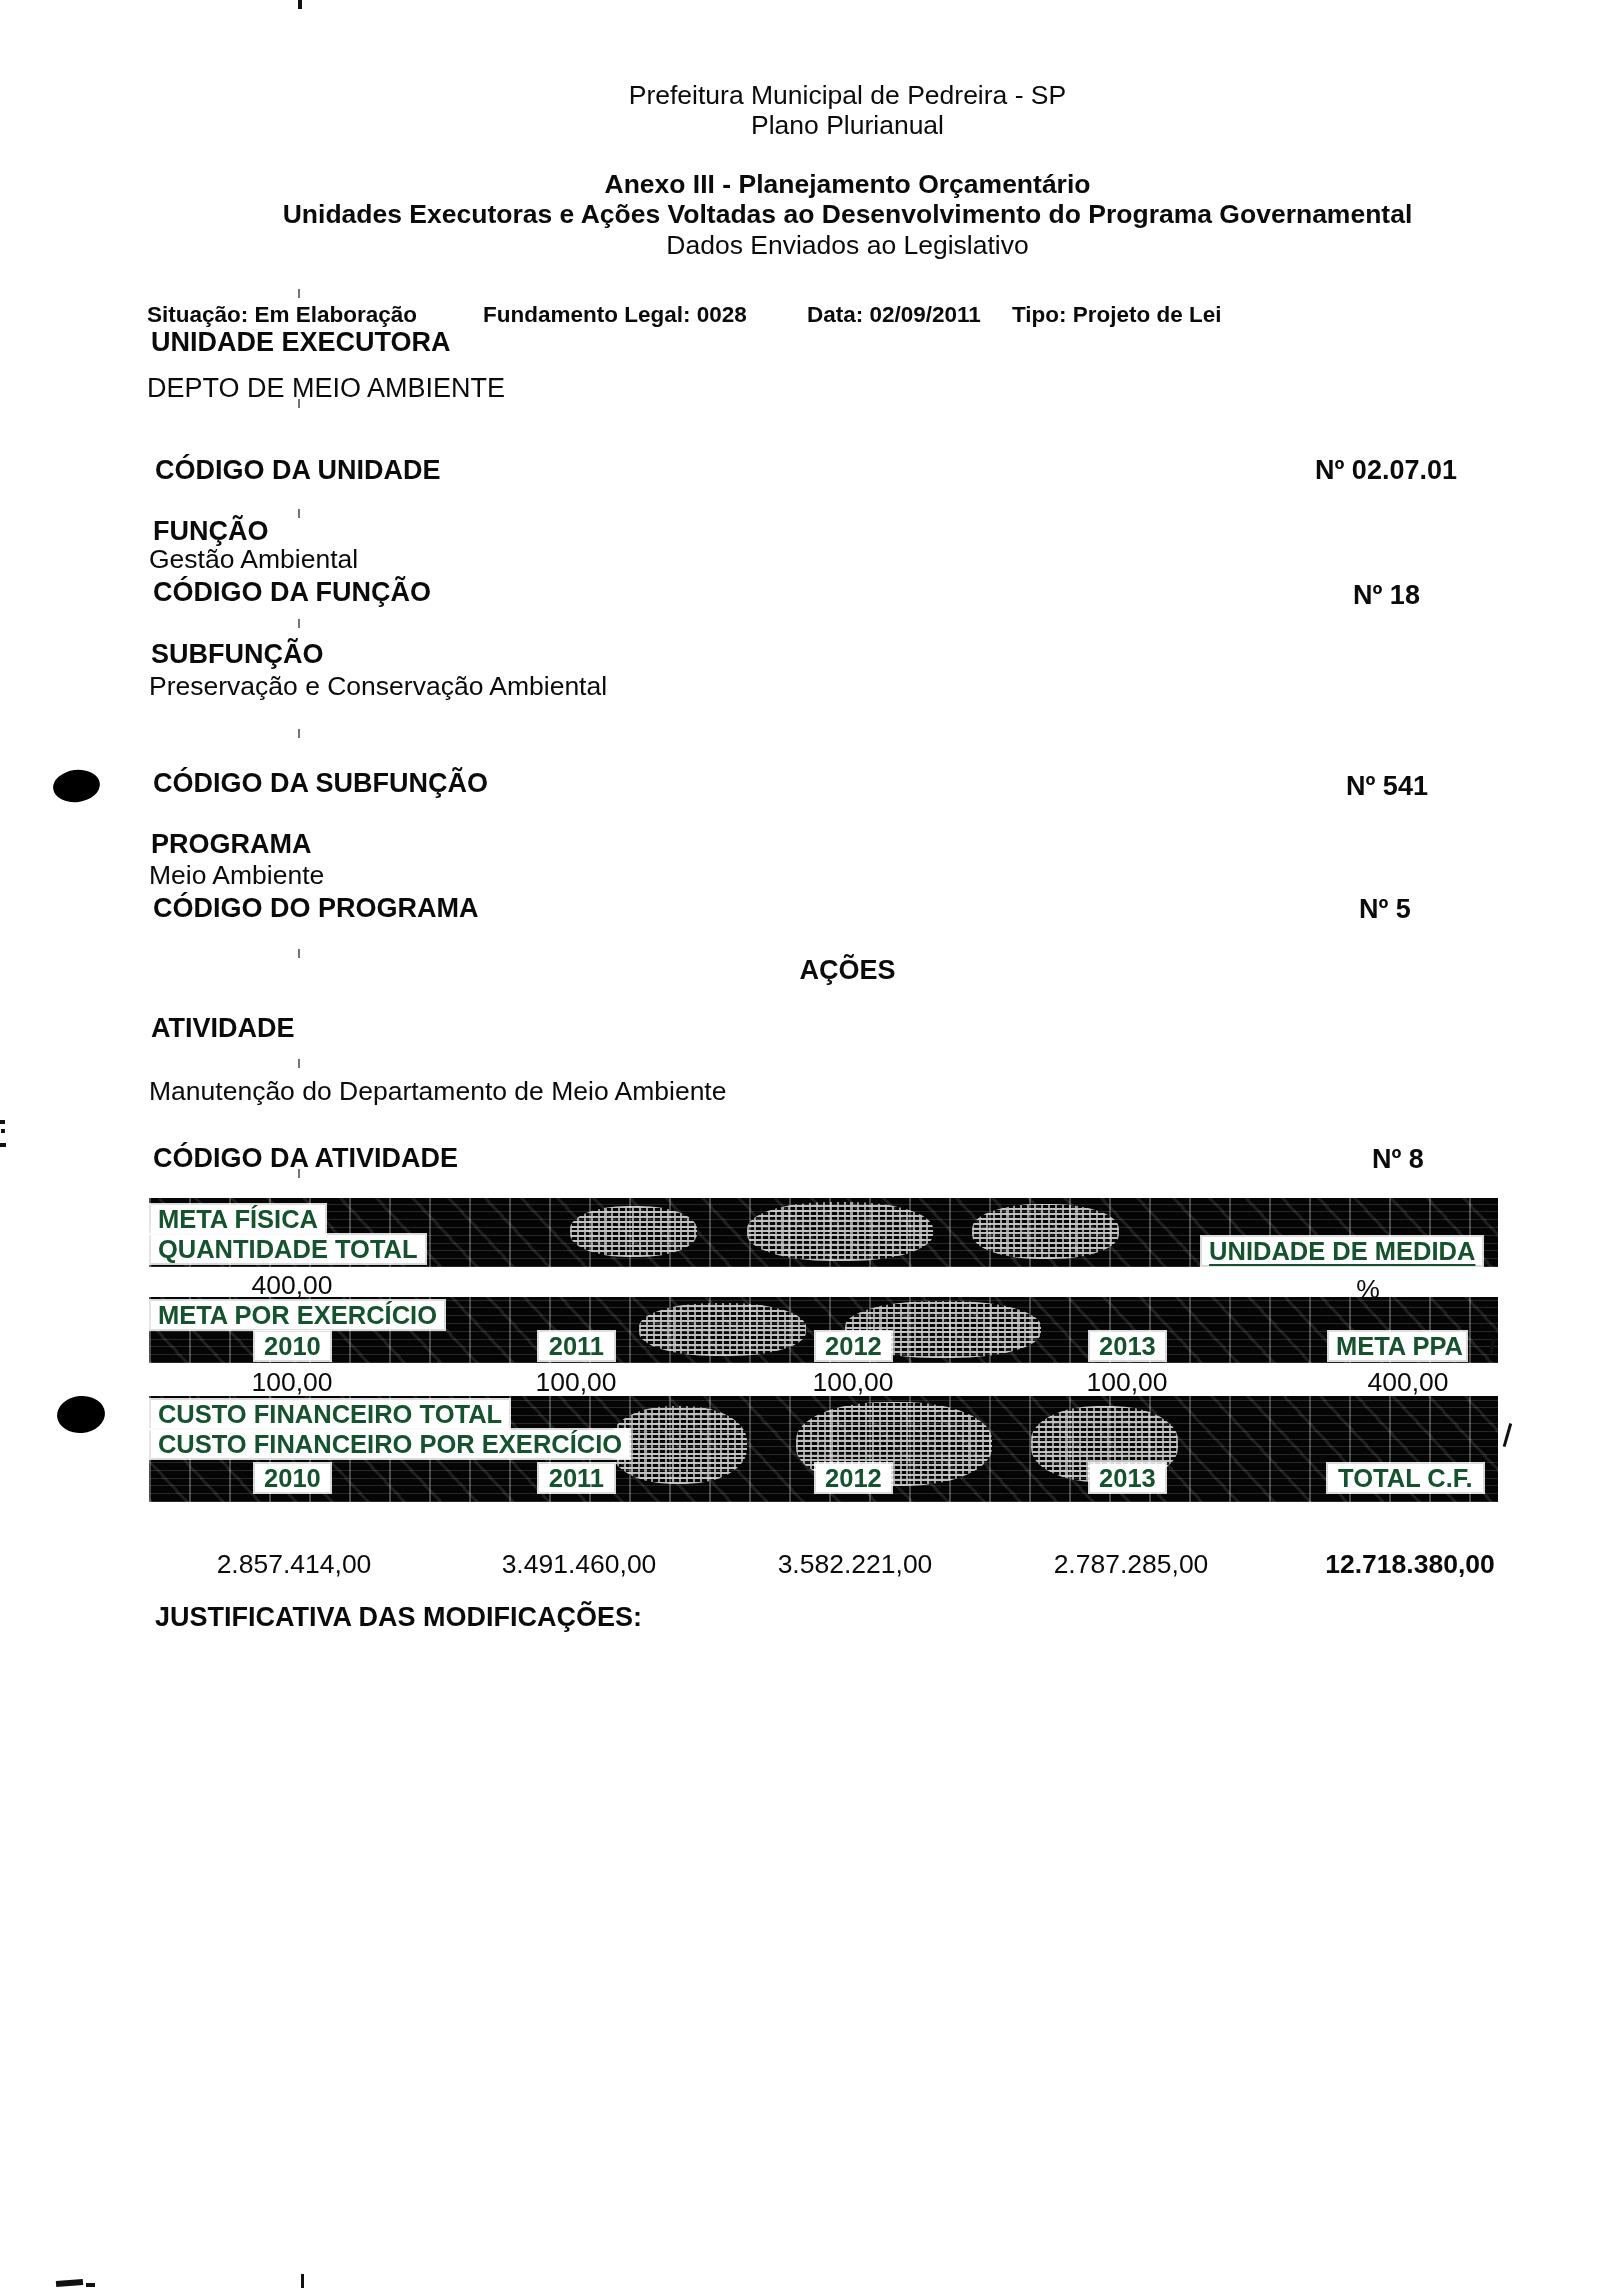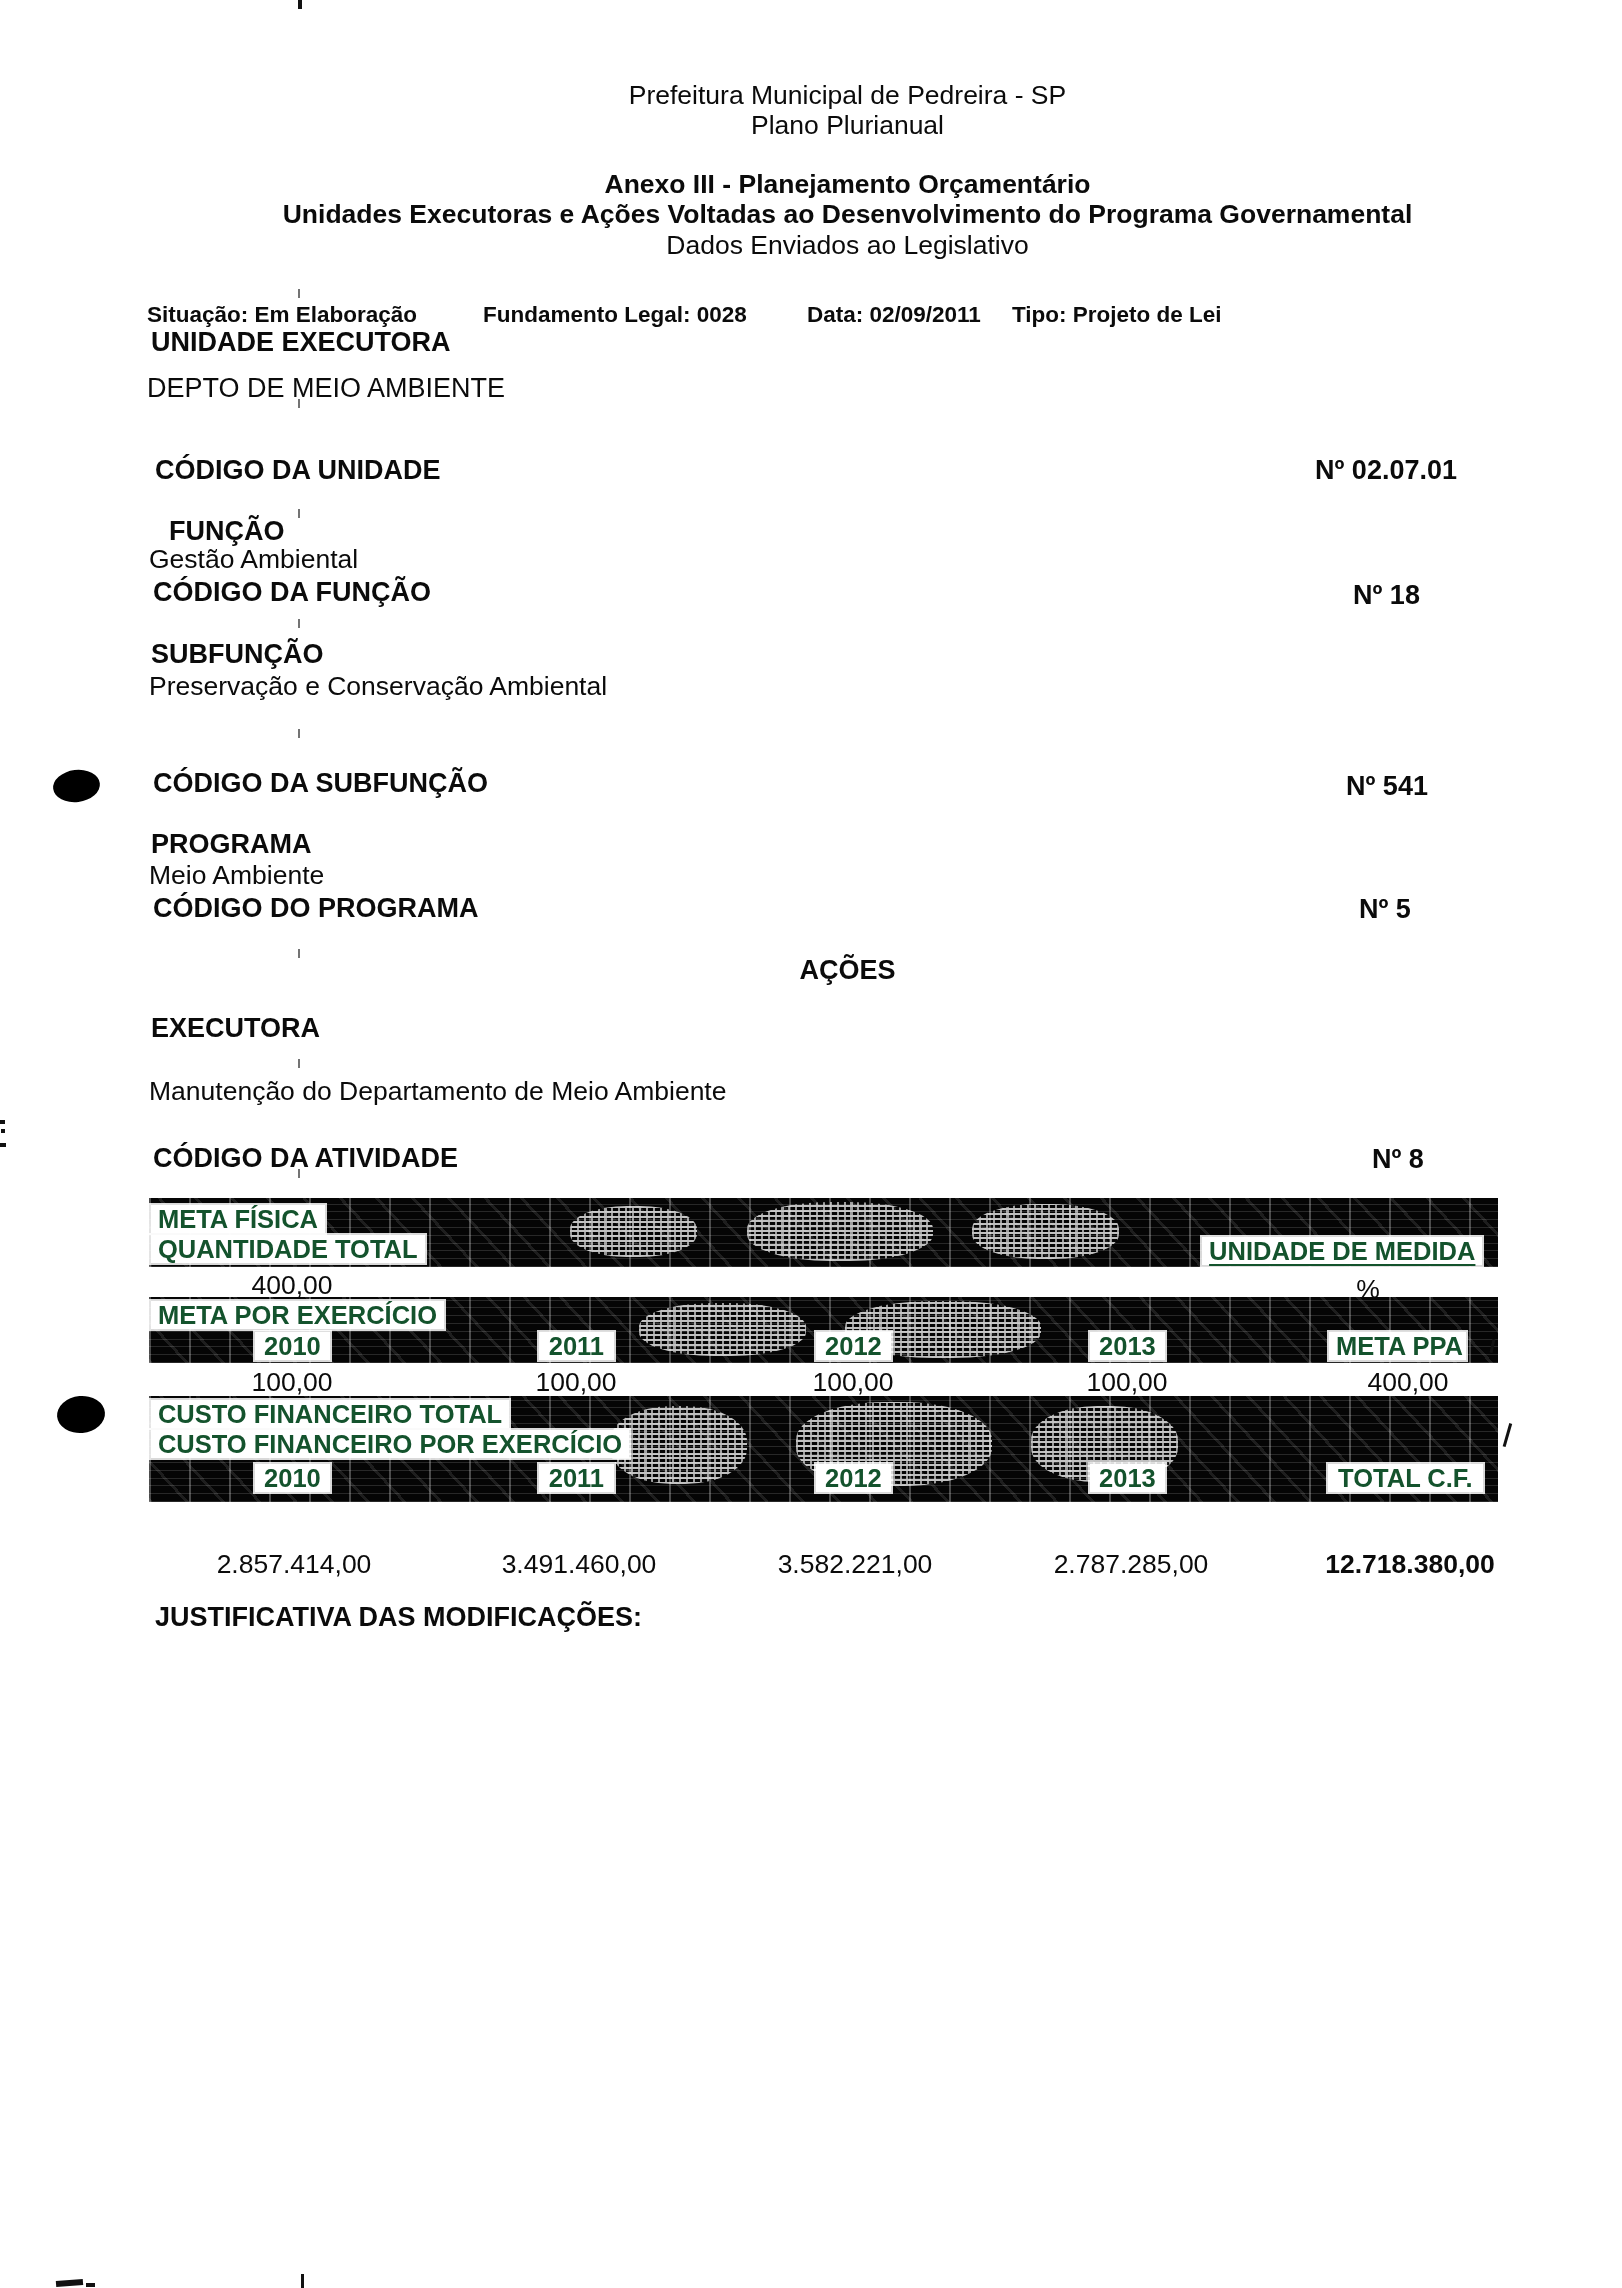--- a/index.html
+++ b/index.html
@@ -67,37 +67,37 @@
   <div class="abs t23 b" style="left:483px;top:302px;">Fundamento Legal: 0028</div>
   <div class="abs t23 b" style="left:807px;top:302px;">Data: 02/09/2011</div>
   <div class="abs t23 b" style="left:1012px;top:302px;">Tipo: Projeto de Lei</div>
 
   <div class="abs t28 b" style="left:151px;top:327px;">UNIDADE EXECUTORA</div>
   <div class="abs t28" style="left:147px;top:373px;">DEPTO DE MEIO AMBIENTE</div>
 
   <div class="abs t28 b" style="left:155px;top:455px;">CÓDIGO DA UNIDADE</div>
   <div class="abs t28 b" style="left:1315px;top:455px;">Nº 02.07.01</div>
 
-  <div class="abs t28 b" style="left:153px;top:516px;margin-left:16px;">FUNÇÃO</div>
+  <div class="abs t28 b" style="left:153px;top:516px;">FUNÇÃO</div>
   <div class="abs t27" style="left:149px;top:545px;">Gestão Ambiental</div>
   <div class="abs t28 b" style="left:153px;top:577px;">CÓDIGO DA FUNÇÃO</div>
   <div class="abs t28 b" style="left:1353px;top:580px;">Nº 18</div>
 
   <div class="abs t28 b" style="left:151px;top:639px;">SUBFUNÇÃO</div>
   <div class="abs t27" style="left:149px;top:672px;">Preservação e Conservação Ambiental</div>
   <div class="abs t28 b" style="left:153px;top:768px;">CÓDIGO DA SUBFUNÇÃO</div>
   <div class="abs t28 b" style="left:1346px;top:771px;">Nº 541</div>
 
   <div class="abs t28 b" style="left:151px;top:829px;">PROGRAMA</div>
   <div class="abs t27" style="left:149px;top:861px;">Meio Ambiente</div>
   <div class="abs t28 b" style="left:153px;top:893px;">CÓDIGO DO PROGRAMA</div>
   <div class="abs t28 b" style="left:1359px;top:894px;">Nº 5</div>
 
   <div class="abs center-band t28 b" style="top:955px;">AÇÕES</div>
-  <div class="abs t28 b" style="left:151px;top:1013px;">EXECUTORA</div>
+  <div class="abs t28 b" style="left:151px;top:1013px;">ATIVIDADE</div>
   <div class="abs t27" style="left:149px;top:1077px;">Manutenção do Departamento de Meio Ambiente</div>
   <div class="abs t28 b" style="left:153px;top:1143px;">CÓDIGO DA ATIVIDADE</div>
   <div class="abs t28 b" style="left:1372px;top:1144px;">Nº 8</div>
 
   <div class="bar" style="top:1198px;height:69px;">
     <div class="noise" style="left:421px;top:7.8px;width:127px;height:51px;"></div>
     <div class="noise" style="left:598px;top:3.9px;width:186px;height:59px;"></div>
     <div class="noise" style="left:823px;top:5.9px;width:147px;height:55px;"></div>
     <div class="wbox" style="left:2px;top:6.9px;">META FÍSICA</div>
     <div class="wbox" style="left:2px;top:37px;">QUANTIDADE TOTAL</div>

